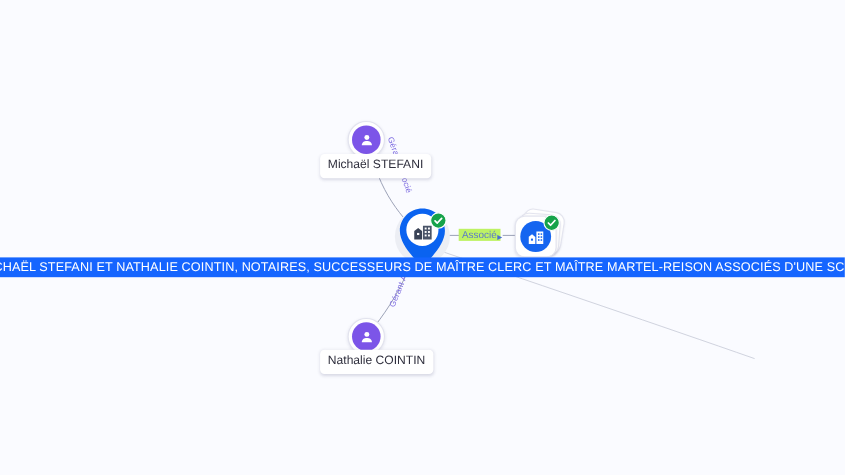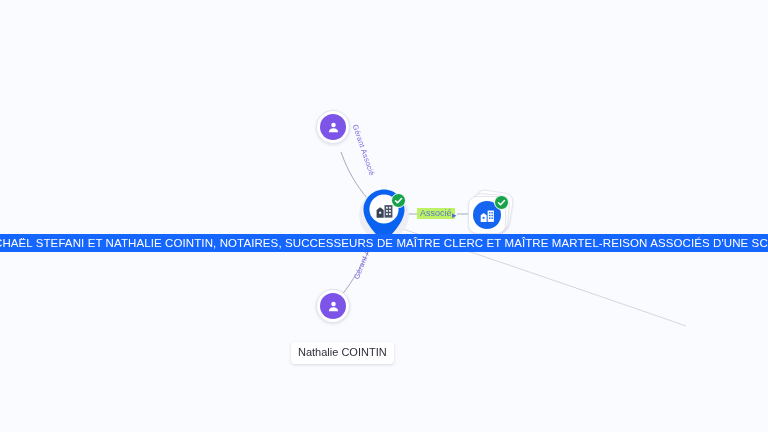--- a/index.html
+++ b/index.html
@@ -180,20 +180,21 @@
   <div class="edge-arrow" style="left:452px; top:211px;">▸</div>
 
   <div class="person-node" style="left:316px; top:110px;">
     <div class="person-avatar">
       <svg width="15" height="15" viewBox="0 0 24 24" fill="#ffffff">
         <circle cx="12" cy="8" r="3.6"></circle>
         <path d="M4.6 19.4c0-4 3.3-6.2 7.4-6.2s7.4 2.2 7.4 6.2z"></path>
       </svg>
     </div>
   </div>
+  <div class="node-label" style="left:291px; top:140px;">Michaël STEFANI</div>
 
   <div class="pin-wrap" style="left:356px; top:186px;">
     <div class="pin-halo"></div>
     <svg class="pin-shape" width="44" height="56" viewBox="0 0 44 56">
       <path d="M22 1.5c11.3 0 20.5 9.1 20.5 20.3 0 13.4-15.6 27.5-19.3 31.3a1.7 1.7 0 0 1-2.4 0C17.1 49.3 1.5 35.2 1.5 21.8 1.5 10.6 10.7 1.5 22 1.5z" fill="#0a63f0"></path>
       <circle cx="22" cy="21" r="14.6" fill="#ffffff"></circle>
     </svg>
     <div class="pin-inner-icon">
       <svg width="19" height="19" viewBox="0 0 24 24" fill="#3a4356">
         <path d="M2 21h9v-9.6L6.5 8 2 11.4z"></path>
@@ -239,17 +240,17 @@
   </div>
 
   <div class="person-node" style="left:316px; top:289px;">
     <div class="person-avatar">
       <svg width="15" height="15" viewBox="0 0 24 24" fill="#ffffff">
         <circle cx="12" cy="8" r="3.6"></circle>
         <path d="M4.6 19.4c0-4 3.3-6.2 7.4-6.2s7.4 2.2 7.4 6.2z"></path>
       </svg>
     </div>
   </div>
-  <div class="node-label" style="left:291px; top:318px;margin-top:24px;">Nathalie COINTIN</div>
+  <div class="node-label" style="left:291px; top:318px;">Nathalie COINTIN</div>
 
   <div id="banner">CHAËL STEFANI ET NATHALIE COINTIN, NOTAIRES, SUCCESSEURS DE MAÎTRE CLERC ET MAÎTRE MARTEL-REISON ASSOCIÉS D'UNE SCP TITULAIRE D'UN OFFICE NOTAR</div>
 
 </div>
 
 </body></html>

